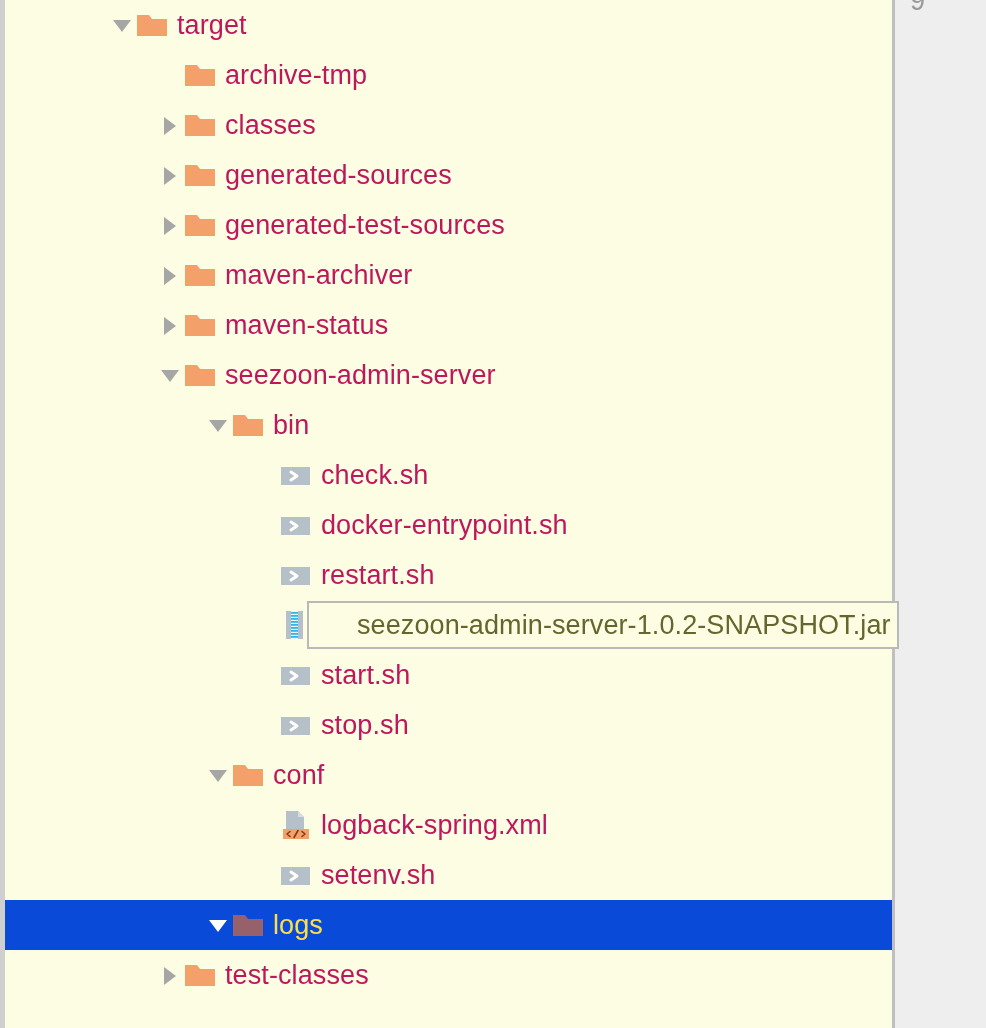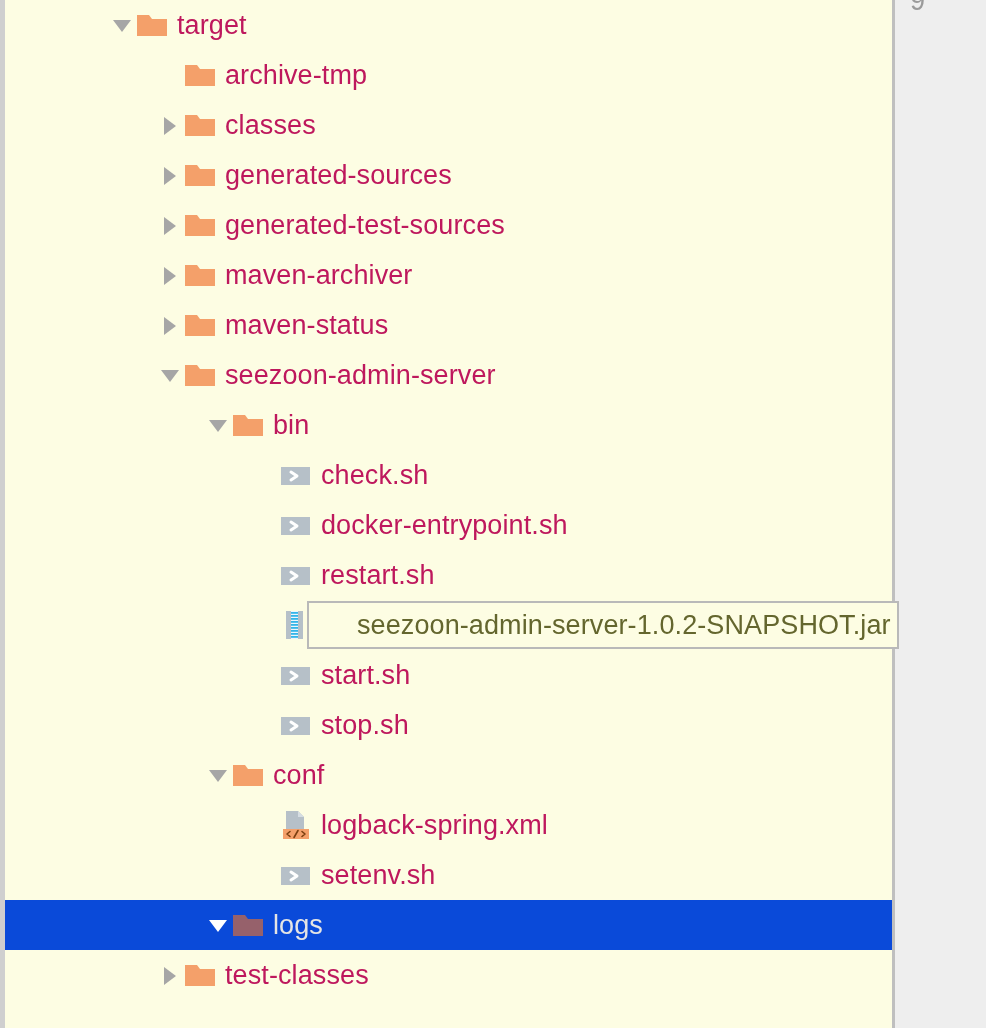--- a/index.html
+++ b/index.html
@@ -101,21 +101,21 @@
   }
   .icon svg { display: block; }
 
   
   .label {
     font-size: 27px;
     color: #be185d;
     letter-spacing: 0.1px;
     line-height: 1;
   }
-  .tree-row.selected .label { color: #e5e5e5; }
+  .tree-row.selected .label { color: #fde047; }
 
   
   #name-tooltip {
     position: absolute;
     left: 330px;
     top: 596px;
     height: 52px;
     box-sizing: border-box;
     background: #fdfde3;
     border: 2px solid #b9b9b9;

